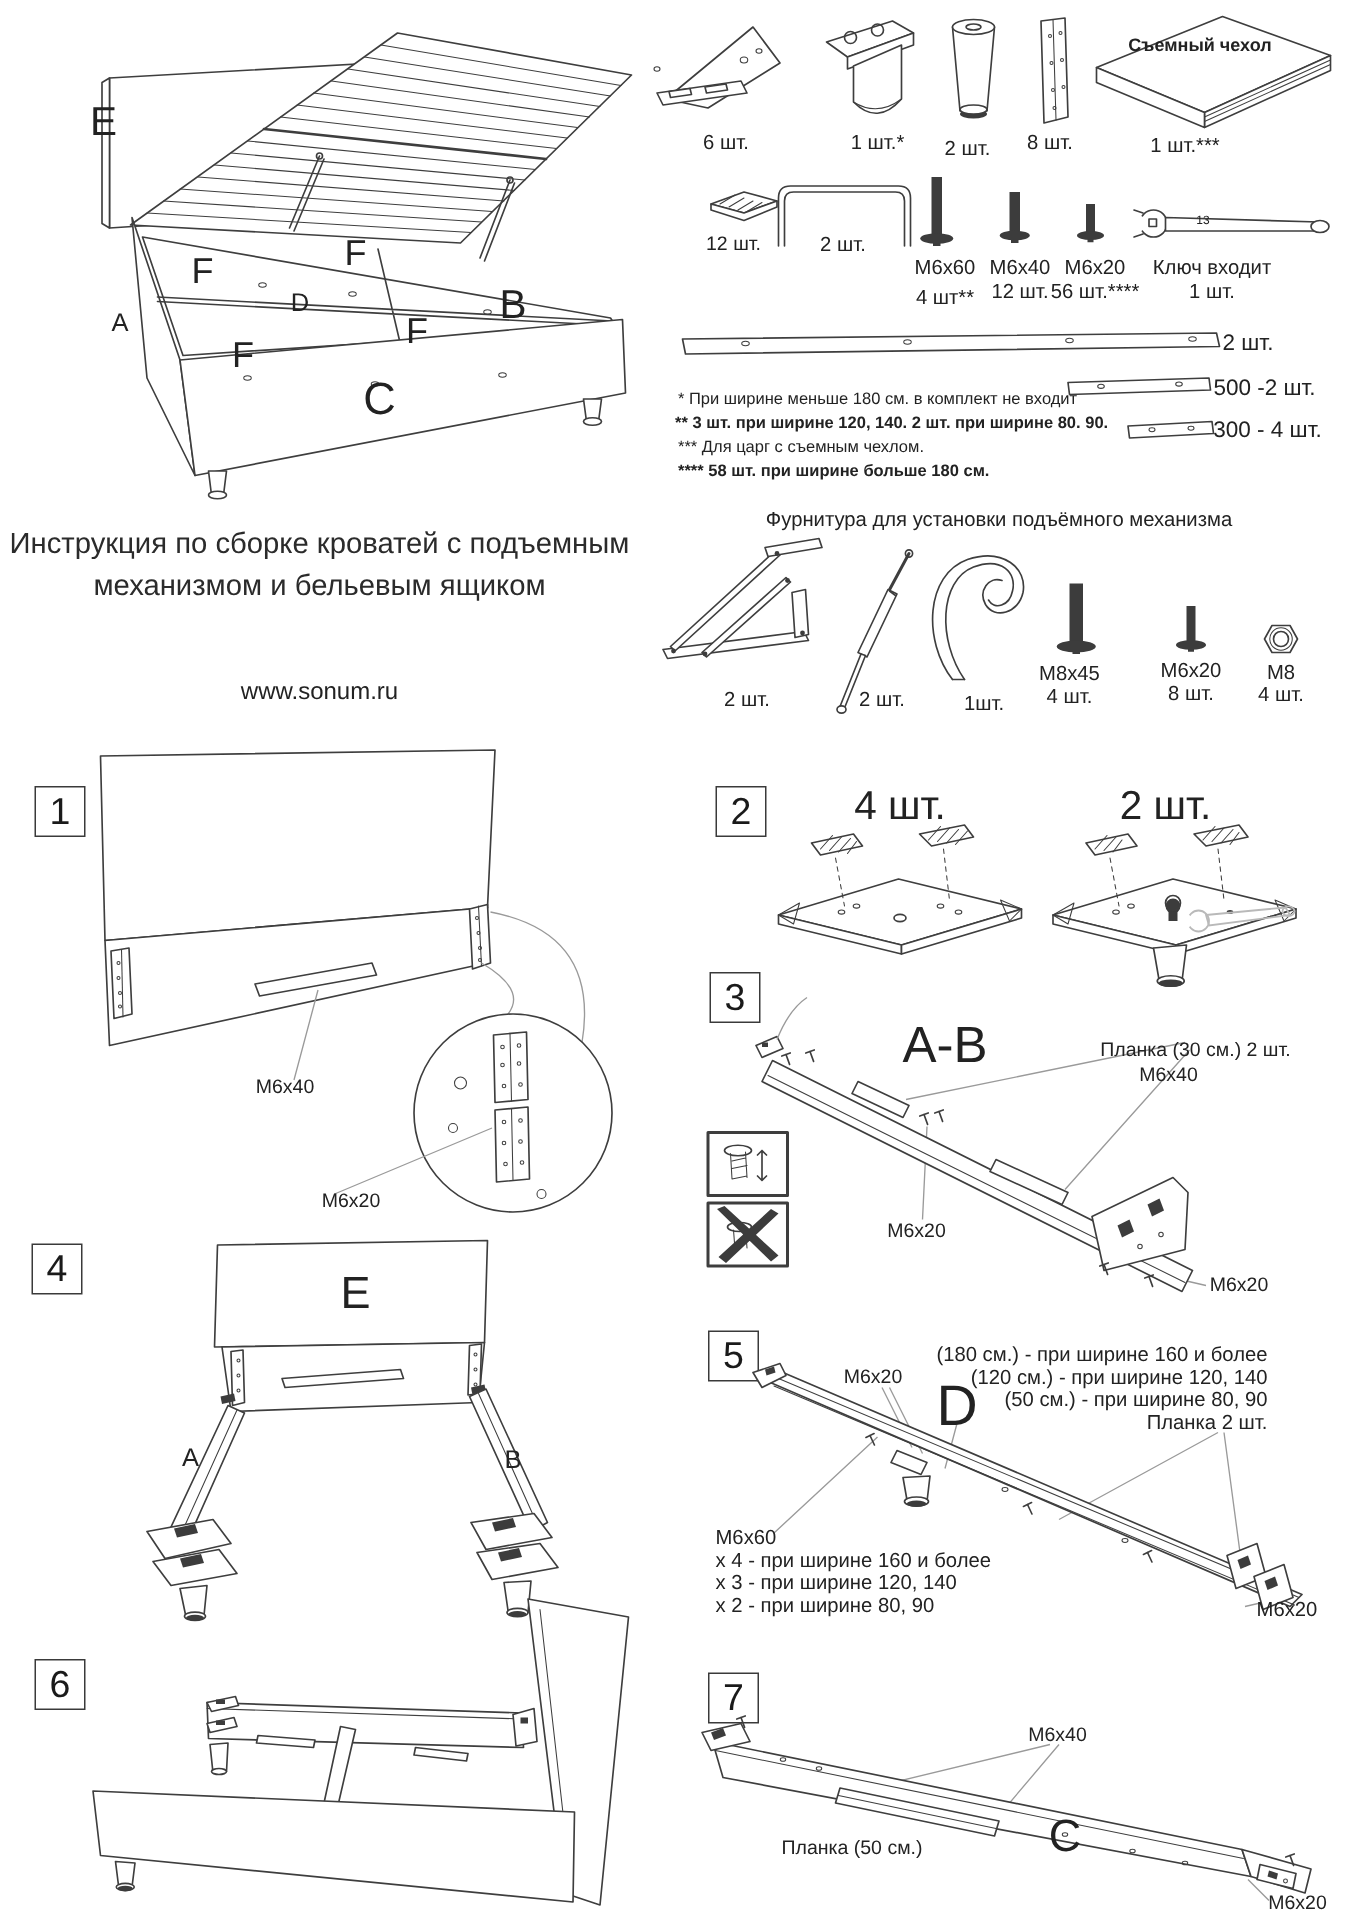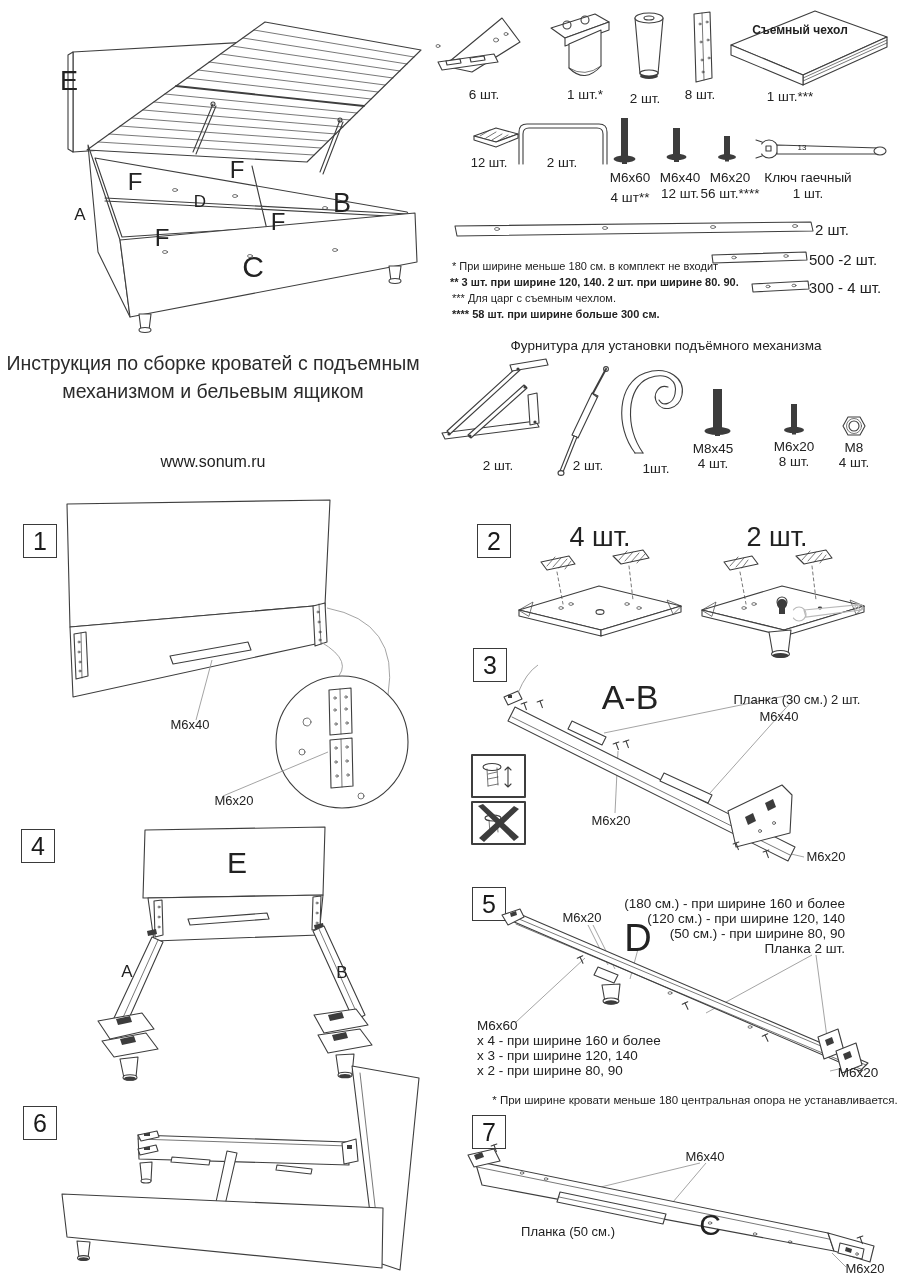--- a/index.html
+++ b/index.html
@@ -156,21 +156,21 @@
     <div class="lb" style="left:372px;top:148px;font-size:8px;font-weight:400">13</div>
 
     <div class="lb f13" style="left:59px;top:163px">12 шт.</div>
     <div class="lb f14" style="left:132px;top:163px">2 шт.</div>
     <div class="lb f14" style="left:200px;top:178px">М6х60</div>
     <div class="lb f14" style="left:200px;top:198px">4 шт**</div>
     <div class="lb f14" style="left:250px;top:178px">М6х40</div>
     <div class="lb f14" style="left:250px;top:194px">12 шт.</div>
     <div class="lb f14" style="left:300px;top:178px">М6х20</div>
     <div class="lb f14" style="left:300px;top:194px">56 шт.****</div>
-    <div class="lb f14" style="left:378px;top:178px">Ключ гаечный</div>
+    <div class="lb f14" style="left:378px;top:178px">Ключ входит</div>
     <div class="lb f14" style="left:378px;top:194px">1 шт.</div>
 
     <svg style="left:25px;top:222px" width="360" height="16" viewBox="0 0 360 16">
       <polygon class="fw" points="0,4 356,0 358,9 2,14"></polygon>
       <ellipse class="ln th" cx="42" cy="7" rx="2.5" ry="1.5"></ellipse>
         <ellipse class="ln th" cx="150" cy="6" rx="2.5" ry="1.5"></ellipse>
       <ellipse class="ln th" cx="258" cy="5" rx="2.5" ry="1.5"></ellipse>
         <ellipse class="ln th" cx="340" cy="4" rx="2.5" ry="1.5"></ellipse>
     </svg>
     <div class="lb f15" style="left:402px;top:230px">2 шт.</div>
@@ -183,21 +183,21 @@
     <svg style="left:322px;top:281px" width="58" height="13" viewBox="0 0 58 13">
       <polygon class="fw" points="0,3 56,0 57,8 1,11"></polygon>
       <ellipse class="ln th" cx="16" cy="5.5" rx="2" ry="1.3"></ellipse>
         <ellipse class="ln th" cx="42" cy="4.5" rx="2" ry="1.3"></ellipse>
     </svg>
     <div class="lb f15" style="left:415px;top:288px">300 - 4 шт.</div>
 
     <div class="lbL f11" style="left:22px;top:266px">* При ширине меньше 180 см. в комплект не входит</div>
     <div class="lbL f11 b6" style="left:20px;top:282px">** 3 шт. при ширине  120, 140. 2 шт. при ширине 80. 90.</div>
     <div class="lbL f11" style="left:22px;top:298px">*** Для царг с съемным чехлом.</div>
-    <div class="lbL f11 b6" style="left:22px;top:314px">**** 58 шт. при ширине больше 300 см.</div>
+    <div class="lbL f11 b6" style="left:22px;top:314px">**** 58 шт. при ширине больше 180 см.</div>
   </div>
 
   <div class="sec" style="left:0;top:340px;width:430px;height:140px">
     <div class="lb" style="left:213px;top:37px;white-space:normal;width:424px;text-align:center;font-size:19.5px;line-height:1.45;color:#2b2b2b">Инструкция по сборке кроватей с подъемным механизмом и бельевым ящиком</div>
     <div class="lb f16" style="left:213px;top:122px">www.sonum.ru</div>
   </div>
 
   <div class="sec" style="left:430px;top:335px;width:470px;height:150px">
     <div class="lb f14" style="left:236px;top:11px">Фурнитура для установки подъёмного механизма</div>
     <svg style="left:10px;top:22px" width="112" height="92" viewBox="0 0 112 92">
@@ -478,21 +478,20 @@
     <div class="lb f38" style="left:178px;top:58px">D</div>
     <div class="lbR f14" style="right:55px;top:23px">(180 см.) - при ширине 160 и более</div>
     <div class="lbR f14" style="right:55px;top:38px">(120 см.) - при ширине 120, 140</div>
     <div class="lbR f14" style="right:55px;top:53px">(50 см.) - при ширине 80, 90</div>
     <div class="lbR f14" style="right:55px;top:68px">Планка 2 шт.</div>
     <div class="lbL f14" style="left:17px;top:145px">М6х60</div>
     <div class="lbL f14" style="left:17px;top:160px">х 4 - при ширине 160 и более</div>
     <div class="lbL f14" style="left:17px;top:175px">х 3 - при ширине 120, 140</div>
     <div class="lbL f14" style="left:17px;top:190px">х 2 - при ширине 80, 90</div>
     <div class="lb f14" style="left:398px;top:193px">М6х20</div>
-    <div class="lb" style="left:235px;top:220px;font-size:11.5px">* При ширине кровати меньше 180 центральная опора не устанавливается.</div>
   </div>
 
   <div class="sec" style="left:20px;top:1060px;width:425px;height:220px">
     <div class="numbox" style="left:3px;top:46px">6</div>
     <svg style="left:0;top:5px" width="425" height="215" viewBox="0 0 425 215">
       <polygon class="fw" points="332,1 399,13 380,205 356,197"></polygon>
       <path class="ln th" d="M340,8L361,194"></path>
       <polygon class="fw" points="118,70 328,77 329,100 119,94"></polygon>
       <path class="ln th" d="M118,74L328,81"></path>
       <polygon class="fw" points="152,92 190,95 189,100 151,97"></polygon>

